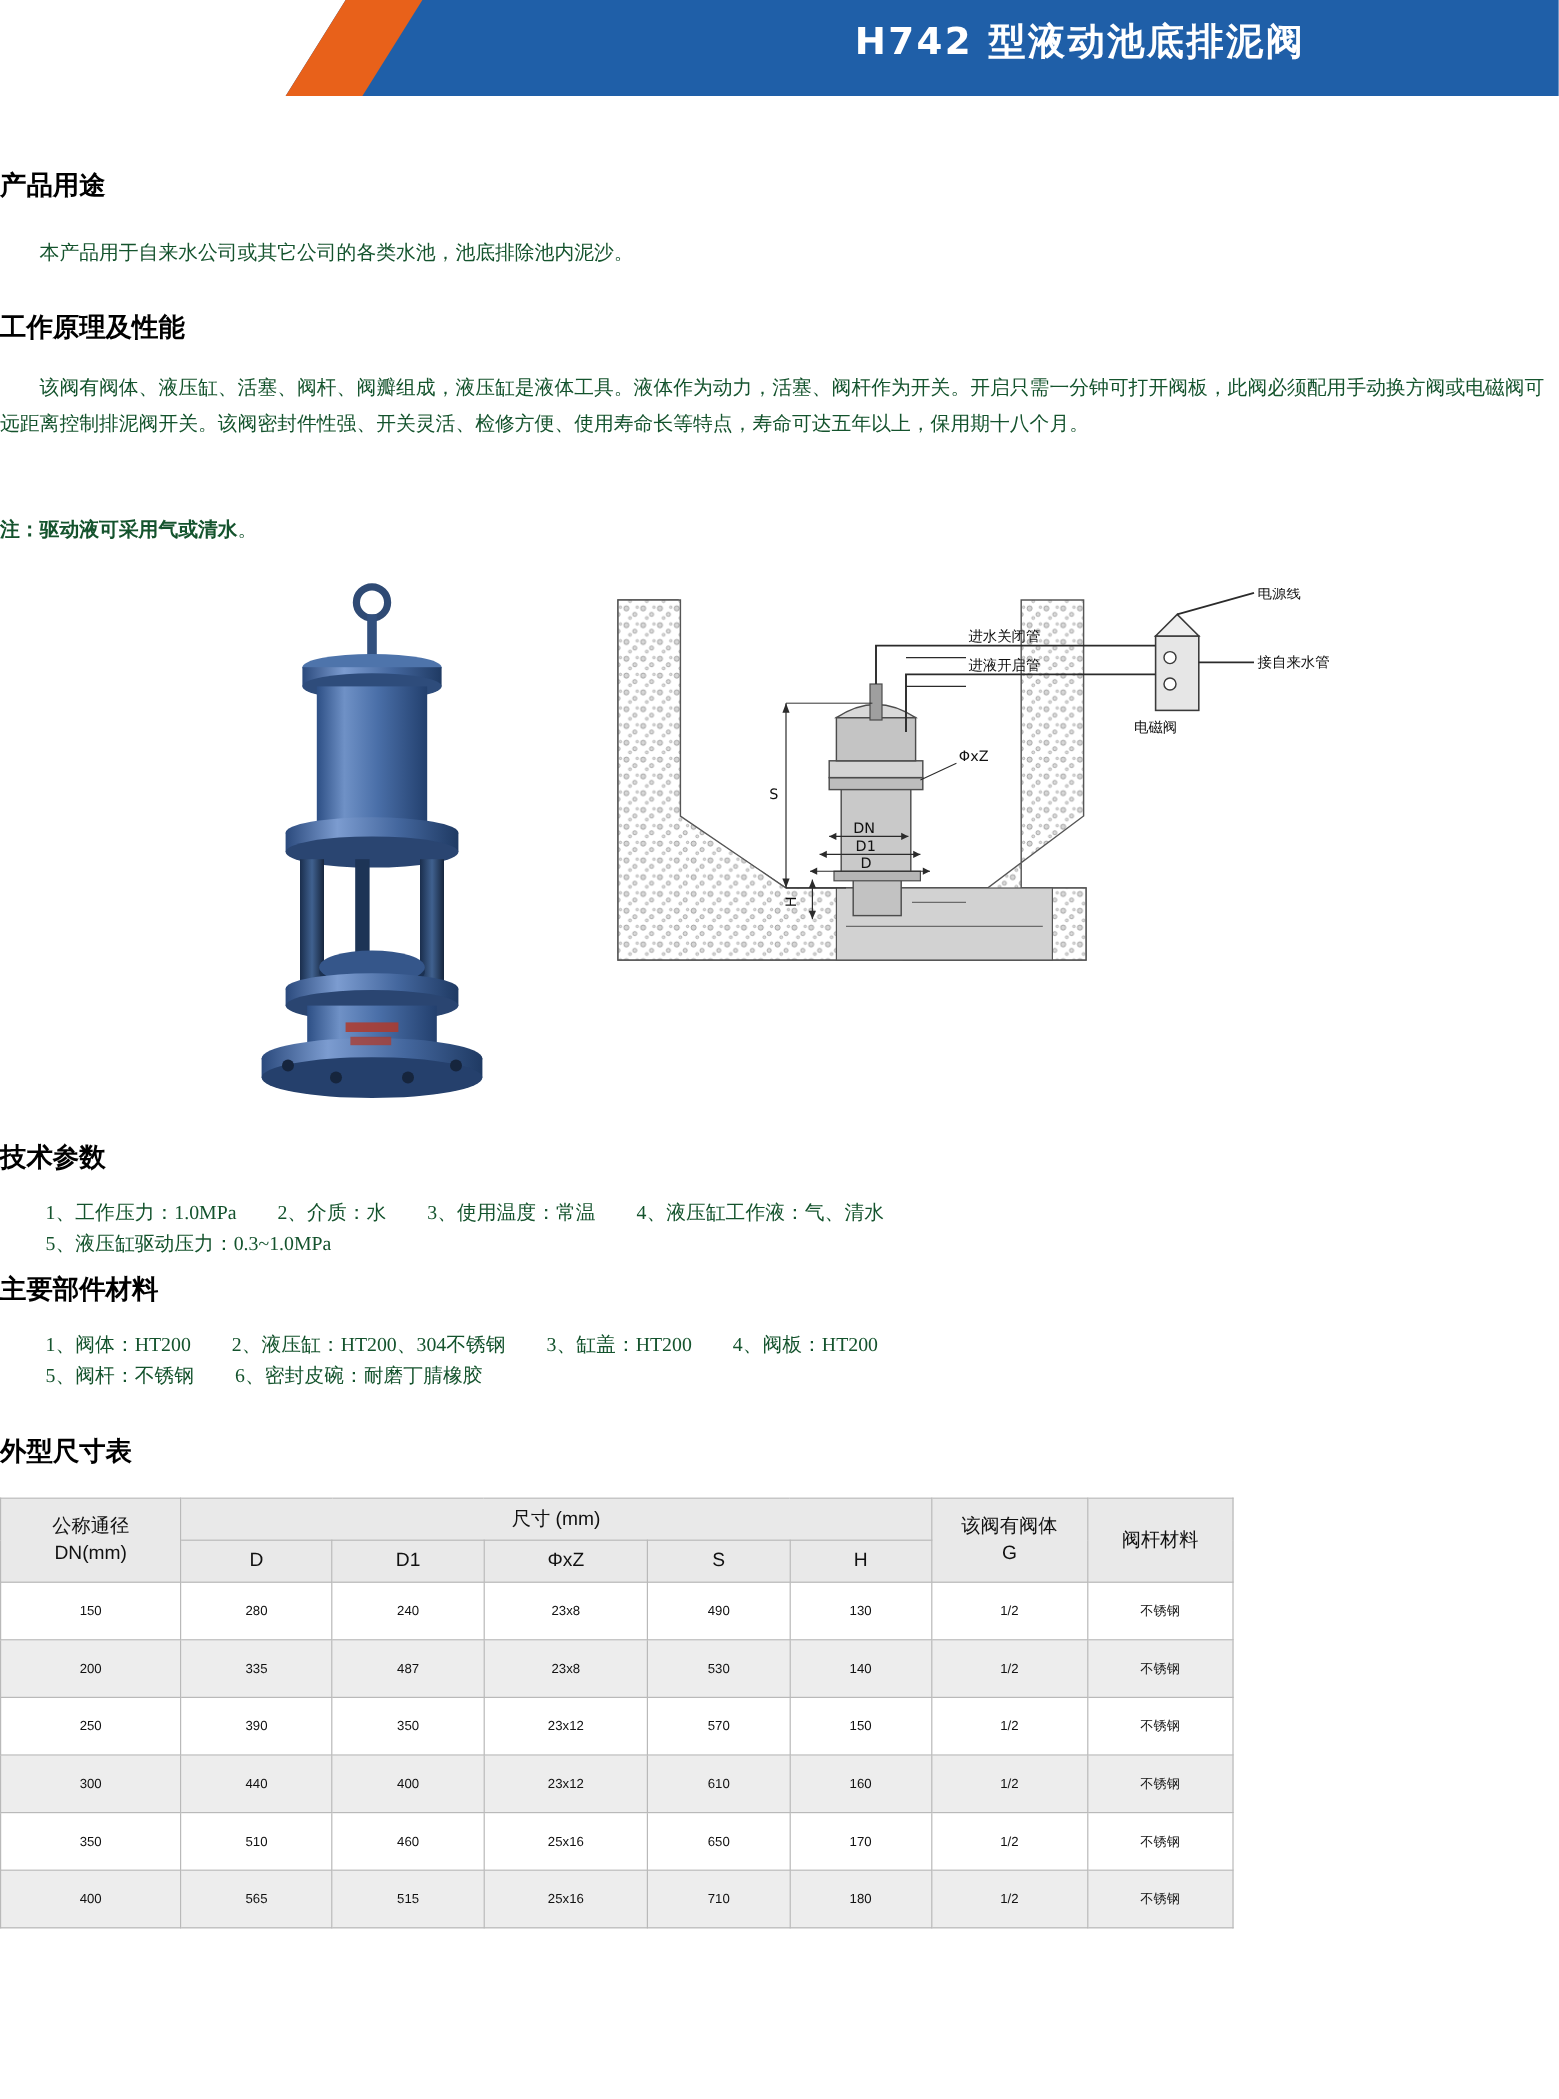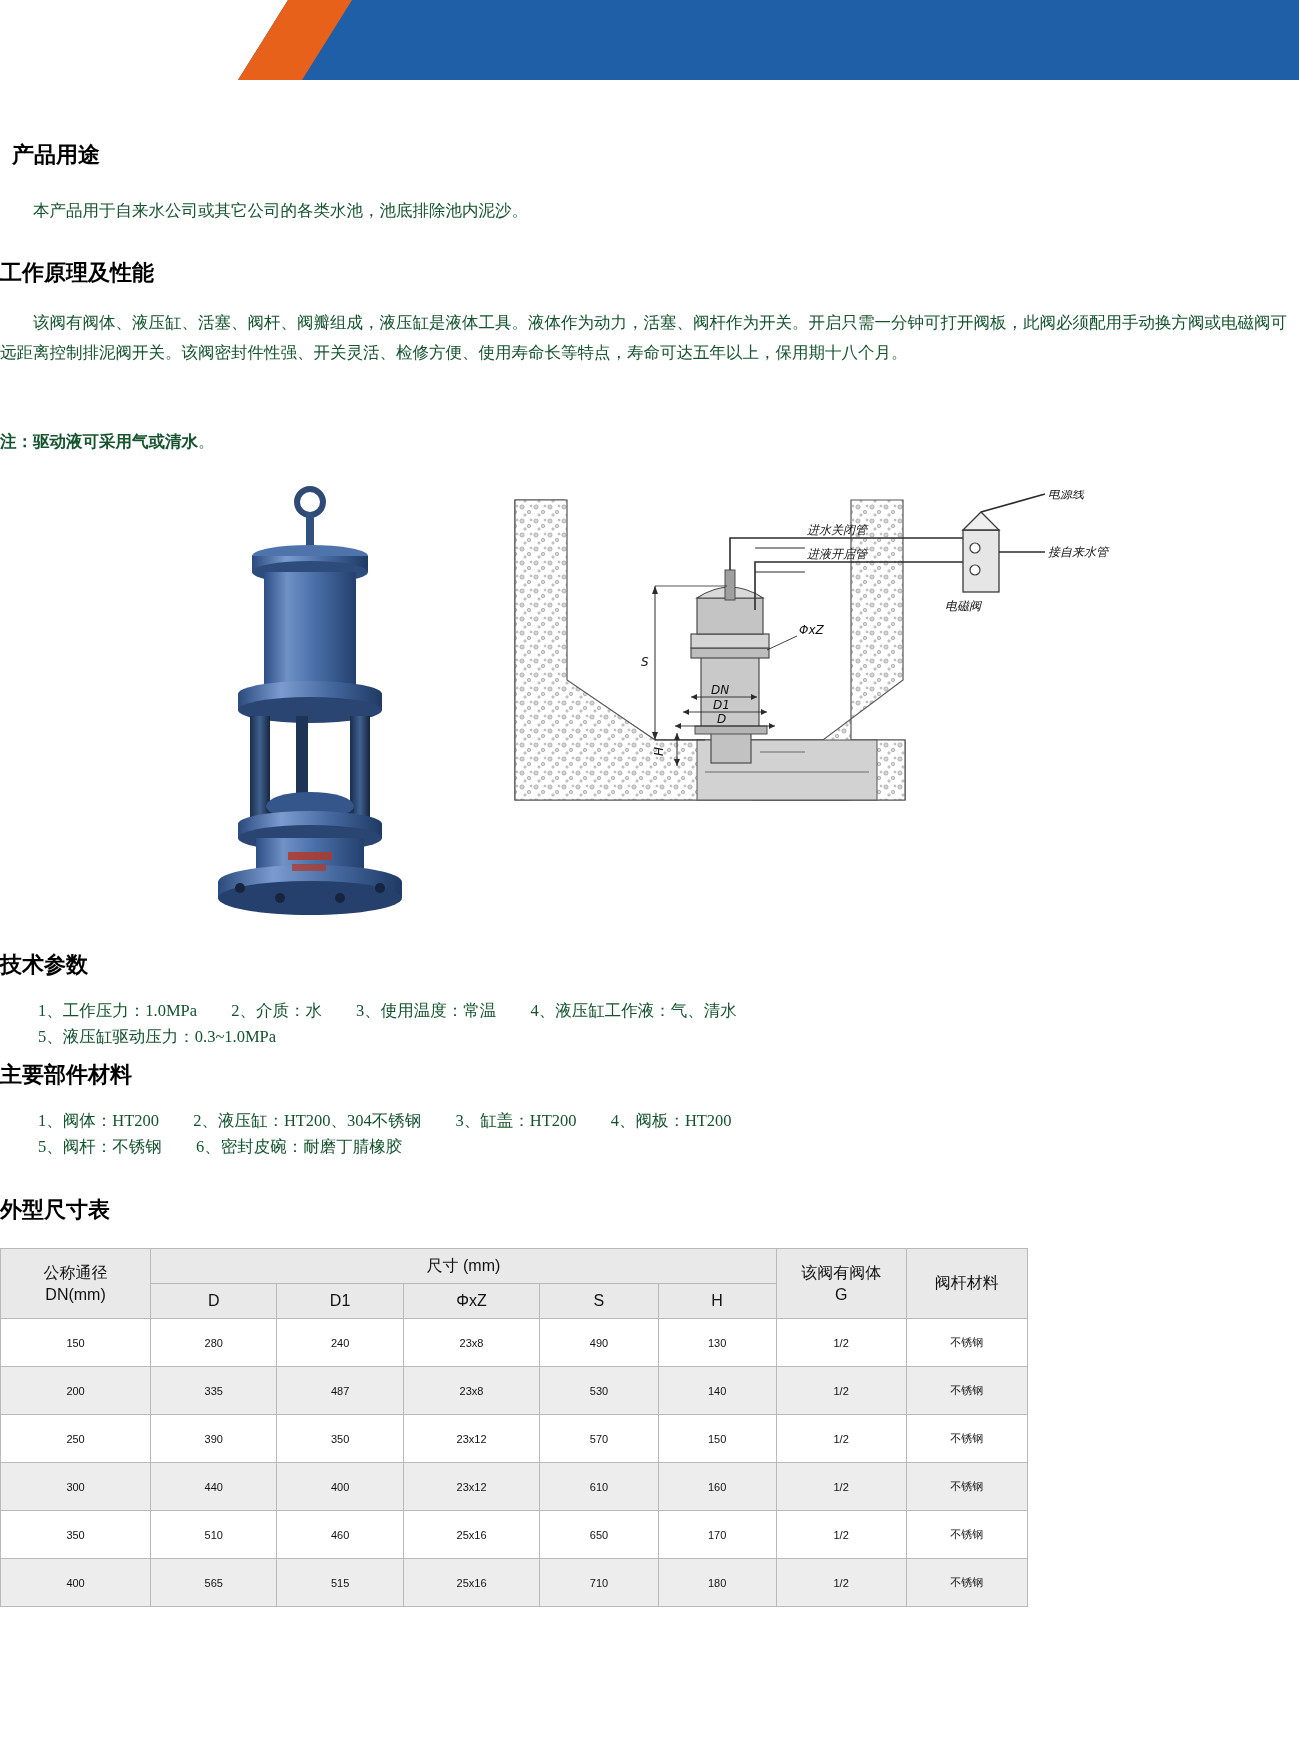--- a/index.html
+++ b/index.html
@@ -45,21 +45,21 @@
     font-family: "DejaVu Sans", "Liberation Sans", sans-serif;
   }
   .body-text {
     font-size: 16.5px;
     line-height: 30px;
     color: #14532d;
     font-family: Liberation Serif, serif;
   }
   .indent { text-indent: 33px; }
 
-  #h-usage    { position: absolute; left: 12px;  top: 140px; text-align: right; }
+  #h-usage    { position: absolute; left: 0px;  top: 140px; text-align: right; }
   #p-usage    { position: absolute; left: 0px;  top: 196px; width: 1180px; }
   #h-principle{ position: absolute; left: 0px;  top: 258px; }
   #p-principle{ position: absolute; left: 0px;  top: 308px; width: 1290px; }
   #p-note     { position: absolute; left: 0px;  top: 427px; width: 800px; font-weight: bold; }
   #p-note .light { font-weight: normal; }
 
   #h-params   { position: absolute; left: 0px;  top: 950px; }
   #p-params1  { position: absolute; left: 38px; top: 996px; width: 1200px; }
   #p-params2  { position: absolute; left: 38px; top: 1022px; width: 1200px; }
 
@@ -70,21 +70,20 @@
   #h-table    { position: absolute; left: 0px;  top: 1195px; }
 
   .sp { display: inline-block; width: 30px; }
 
   
   .figures {
     position: absolute;
     left: 0; top: 480px;
     width: 1299px;
     height: 460px;
-    font-style: italic;
   }
   .photo-wrap {
     position: absolute;
     left: 120px; top: 0px;
     width: 380px; height: 450px;
   }
   .diagram-wrap {
     position: absolute;
     left: 505px; top: 10px;
     width: 780px; height: 440px;
@@ -121,20 +120,21 @@
   .two-line { line-height: 22px; }
 </style>
 </head>
 <body>
 
 <div class="banner">
   <svg width="1299" height="80" viewBox="0 0 1299 80">
     <polygon points="238,80 288,0 1299,0 1299,80" fill="#1f5fa8"></polygon>
     <polygon points="238,80 288,0 352,0 302,80" fill="#e8611a"></polygon>
   </svg>
+  <div class="banner-title">H742 型液动池底排泥阀</div>
 </div>
 
 <div class="section-head" id="h-usage">产品用途</div>
 <div class="body-text indent" id="p-usage">本产品用于自来水公司或其它公司的各类水池，池底排除池内泥沙。</div>
 
 <div class="section-head" id="h-principle">工作原理及性能</div>
 <div class="body-text indent" id="p-principle">该阀有阀体、液压缸、活塞、阀杆、阀瓣组成，液压缸是液体工具。液体作为动力，活塞、阀杆作为开关。开启只需一分钟可打开阀板，此阀必须配用手动换方阀或电磁阀可远距离控制排泥阀开关。该阀密封件性强、开关灵活、检修方便、使用寿命长等特点，寿命可达五年以上，保用期十八个月。</div>
 <div class="body-text" id="p-note">
   <span>注：驱动液可采用气或清水</span><span class="light">。</span>
 </div>

